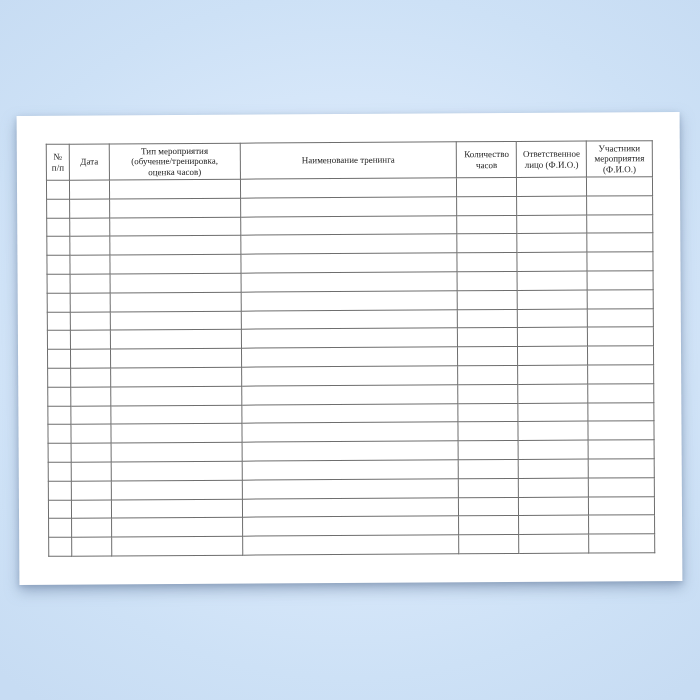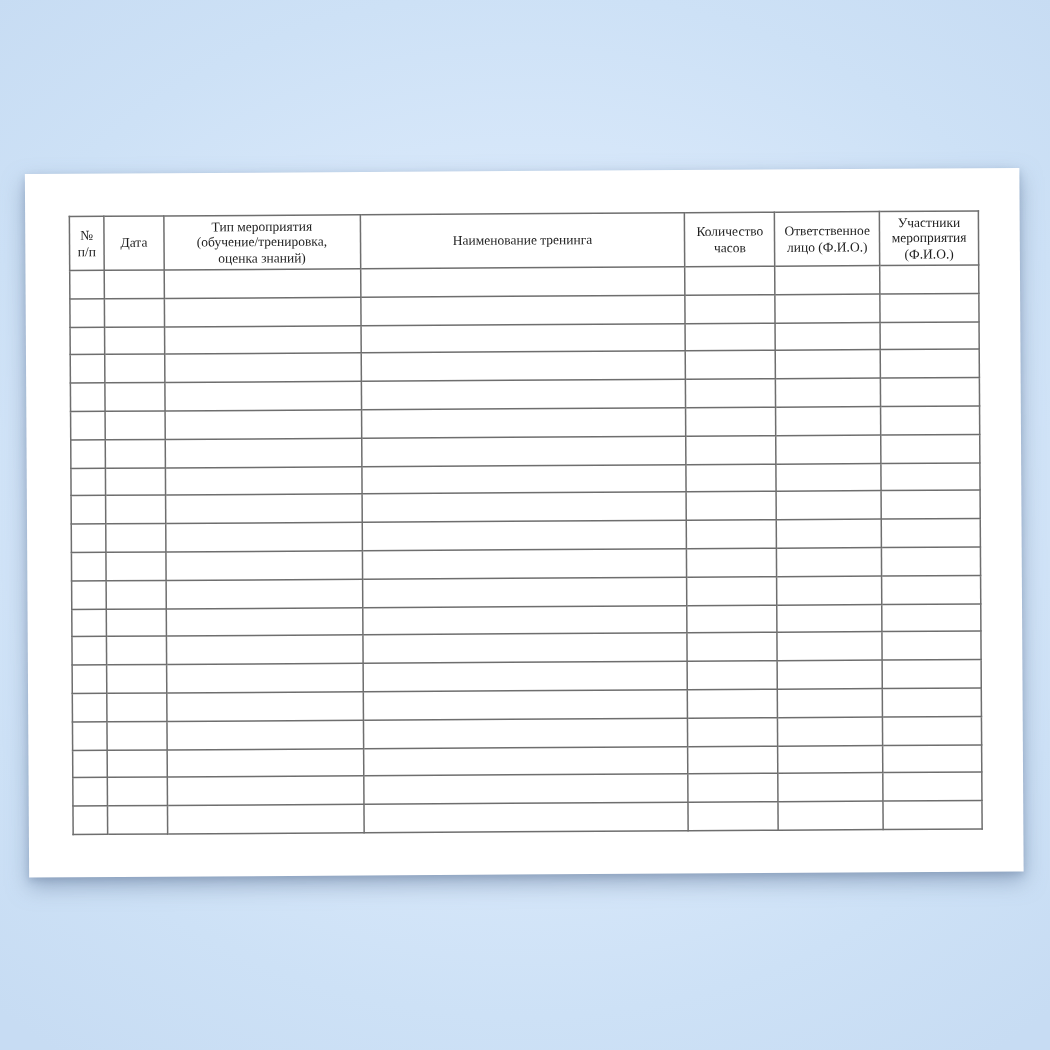--- a/index.html
+++ b/index.html
@@ -74,21 +74,21 @@
         <col style="width:11.53%">
         <col style="width:10.87%">
       </colgroup>
       <thead>
         <tr>
           <th>№
 п/п</th>
           <th>Дата</th>
           <th>Тип мероприятия
 (обучение/тренировка,
-оценка знаний)</th>
+оценка часов)</th>
           <th>Наименование тренинга</th>
           <th>Количество
 часов</th>
           <th>Ответственное
 лицо (Ф.И.О.)</th>
           <th>Участники
 мероприятия
 (Ф.И.О.)</th>
         </tr>
       </thead>

